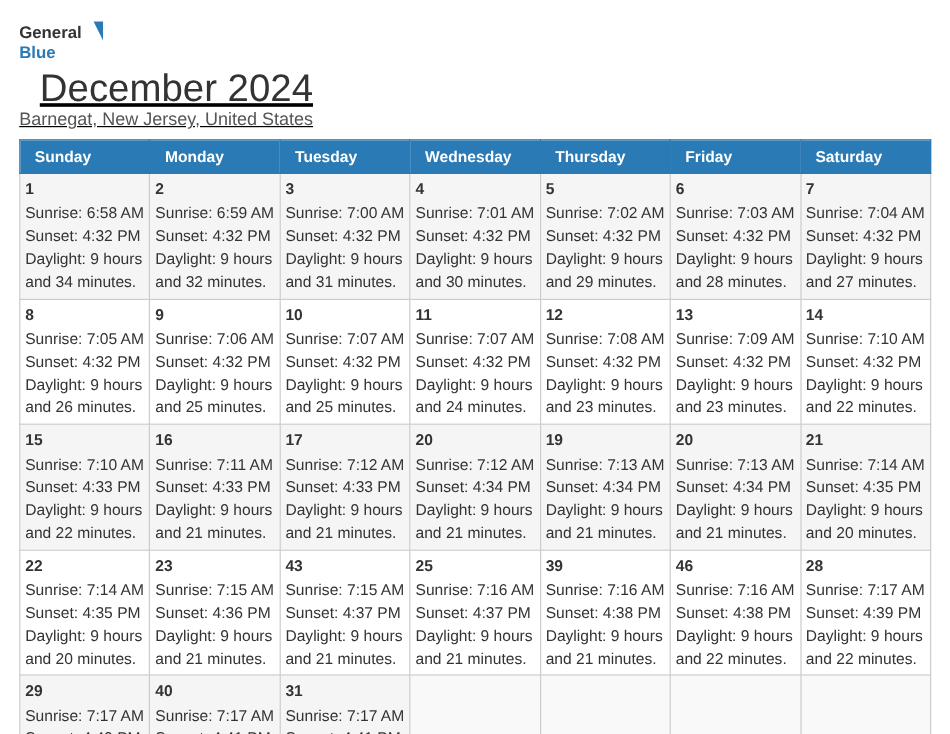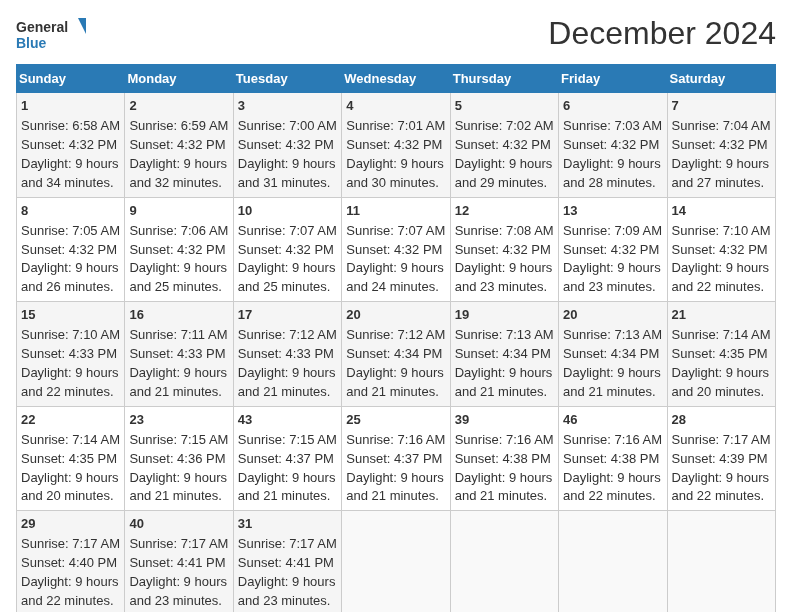--- a/index.html
+++ b/index.html
@@ -8,48 +8,50 @@
       background: #fff;
       width: 792px;
       min-height: 612px;
       padding: 16px;
     }
     .header-area {
       display: flex;
       justify-content: space-between;
       align-items: flex-start;
       margin-bottom: 8px;
+      flex-direction: column;
     }
     .logo {
       display: flex;
       align-items: center;
       gap: 4px;
     }
     .title-area {
       text-align: right;
+      text-decoration: underline;
     }
     .main-title {
       font-size: 32px;
       font-weight: normal;
       color: #333;
       line-height: 1.1;
     }
     .subtitle {
       font-size: 15px;
       color: #555;
     }
     table {
       width: 100%;
       border-collapse: collapse;
       font-size: 11px;
     }
     thead tr th {
       background-color: #2a7ab5;
       color: #fff;
-      padding: 6px 2px;
+      padding: 6px 12px;
       text-align: left;
       font-size: 13px;
       font-weight: bold;
       border: 1px solid #2a7ab5;
     }
     tbody tr td {
       border: 1px solid #ccc;
       padding: 4px 4px;
       vertical-align: top;
       width: 14.28%;
@@ -84,20 +86,21 @@
 <div class="header-area">
   <div class="logo">
     <svg width="70" height="40" xmlns="http://www.w3.org/2000/svg">
       <text x="0" y="16" font-size="14" font-weight="bold" fill="#333" font-family="Arial">General</text>
       <text x="0" y="32" font-size="14" font-weight="bold" fill="#2a7ab5" font-family="Arial">Blue</text>
       <polygon points="62,2 70,2 70,18" fill="#2a7ab5"></polygon>
     </svg>
   </div>
   <div class="title-area">
     <div class="main-title">December 2024</div>
+    <div class="subtitle">Barnegat, New Jersey, United States</div>
   </div>
 </div>
 
 <table>
   <thead>
     <tr>
     <th>Sunday</th>
         <th>Monday</th>
         <th>Tuesday</th>
         <th>Wednesday</th>

